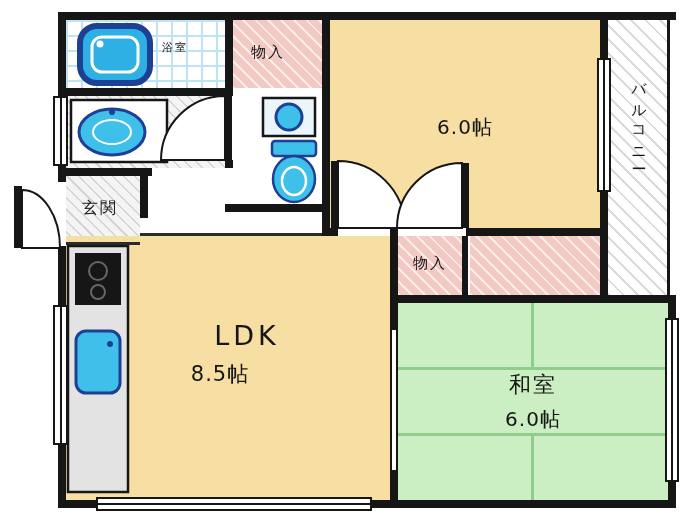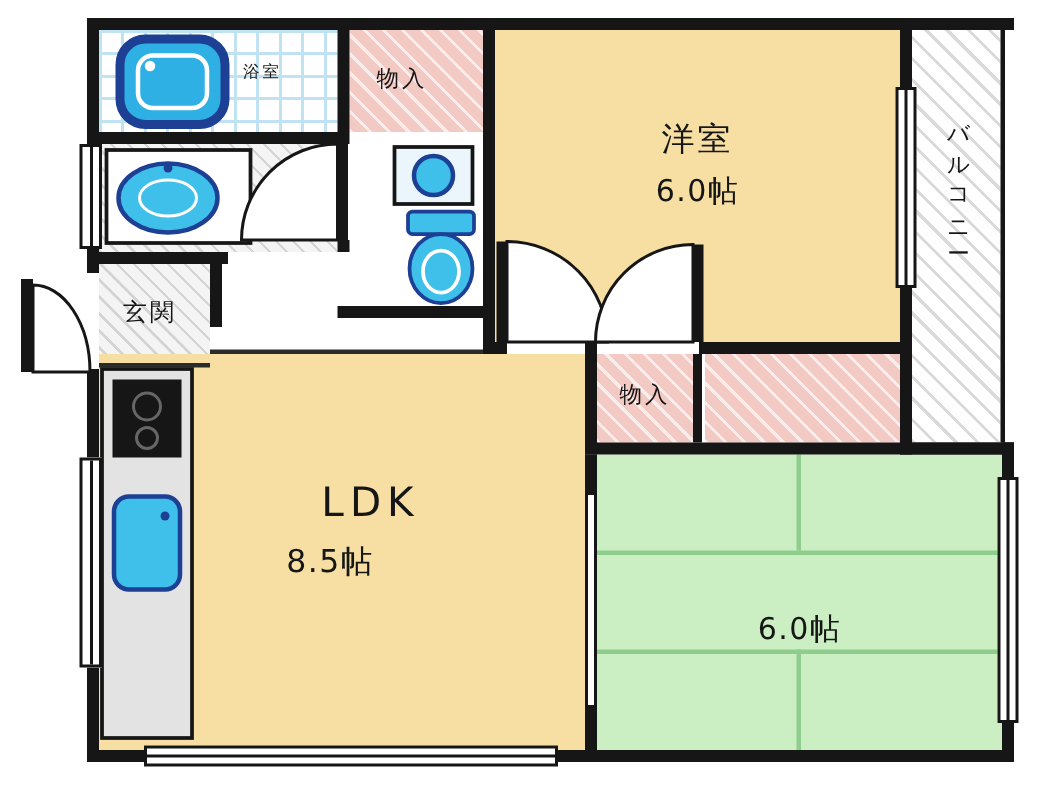--- a/index.html
+++ b/index.html
@@ -158,22 +158,22 @@
       <rect x="331" y="161" width="7" height="67" fill="#161616"></rect>
     </g>
     <g>
       <path d="M 462 228 L 462 163 A 65 65 0 0 0 397 228 Z" fill="#fff" stroke="#161616" stroke-width="2"></path>
       <rect x="462" y="163" width="7" height="65" fill="#161616"></rect>
     </g>
   </svg>
 
   <div class="lbl l-bath">浴室</div>
   <div class="lbl l-sttop">物入</div>
-  <div class="lbl l-west ctr">洋室</div>
   <div class="lbl l-west-size ctr">6.0帖</div>
   <div class="lbl l-bal">バルコニー</div>
   <div class="lbl l-genkan">玄関</div>
   <div class="lbl l-ldk ctr">LDK</div>
   <div class="lbl l-ldk-size ctr">8.5帖</div>
   <div class="lbl l-stmid ctr">物入</div>
+  <div class="lbl l-wa ctr">和室</div>
   <div class="lbl l-wa-size ctr">6.0帖</div>
 
 </div>
 
 </body></html>

